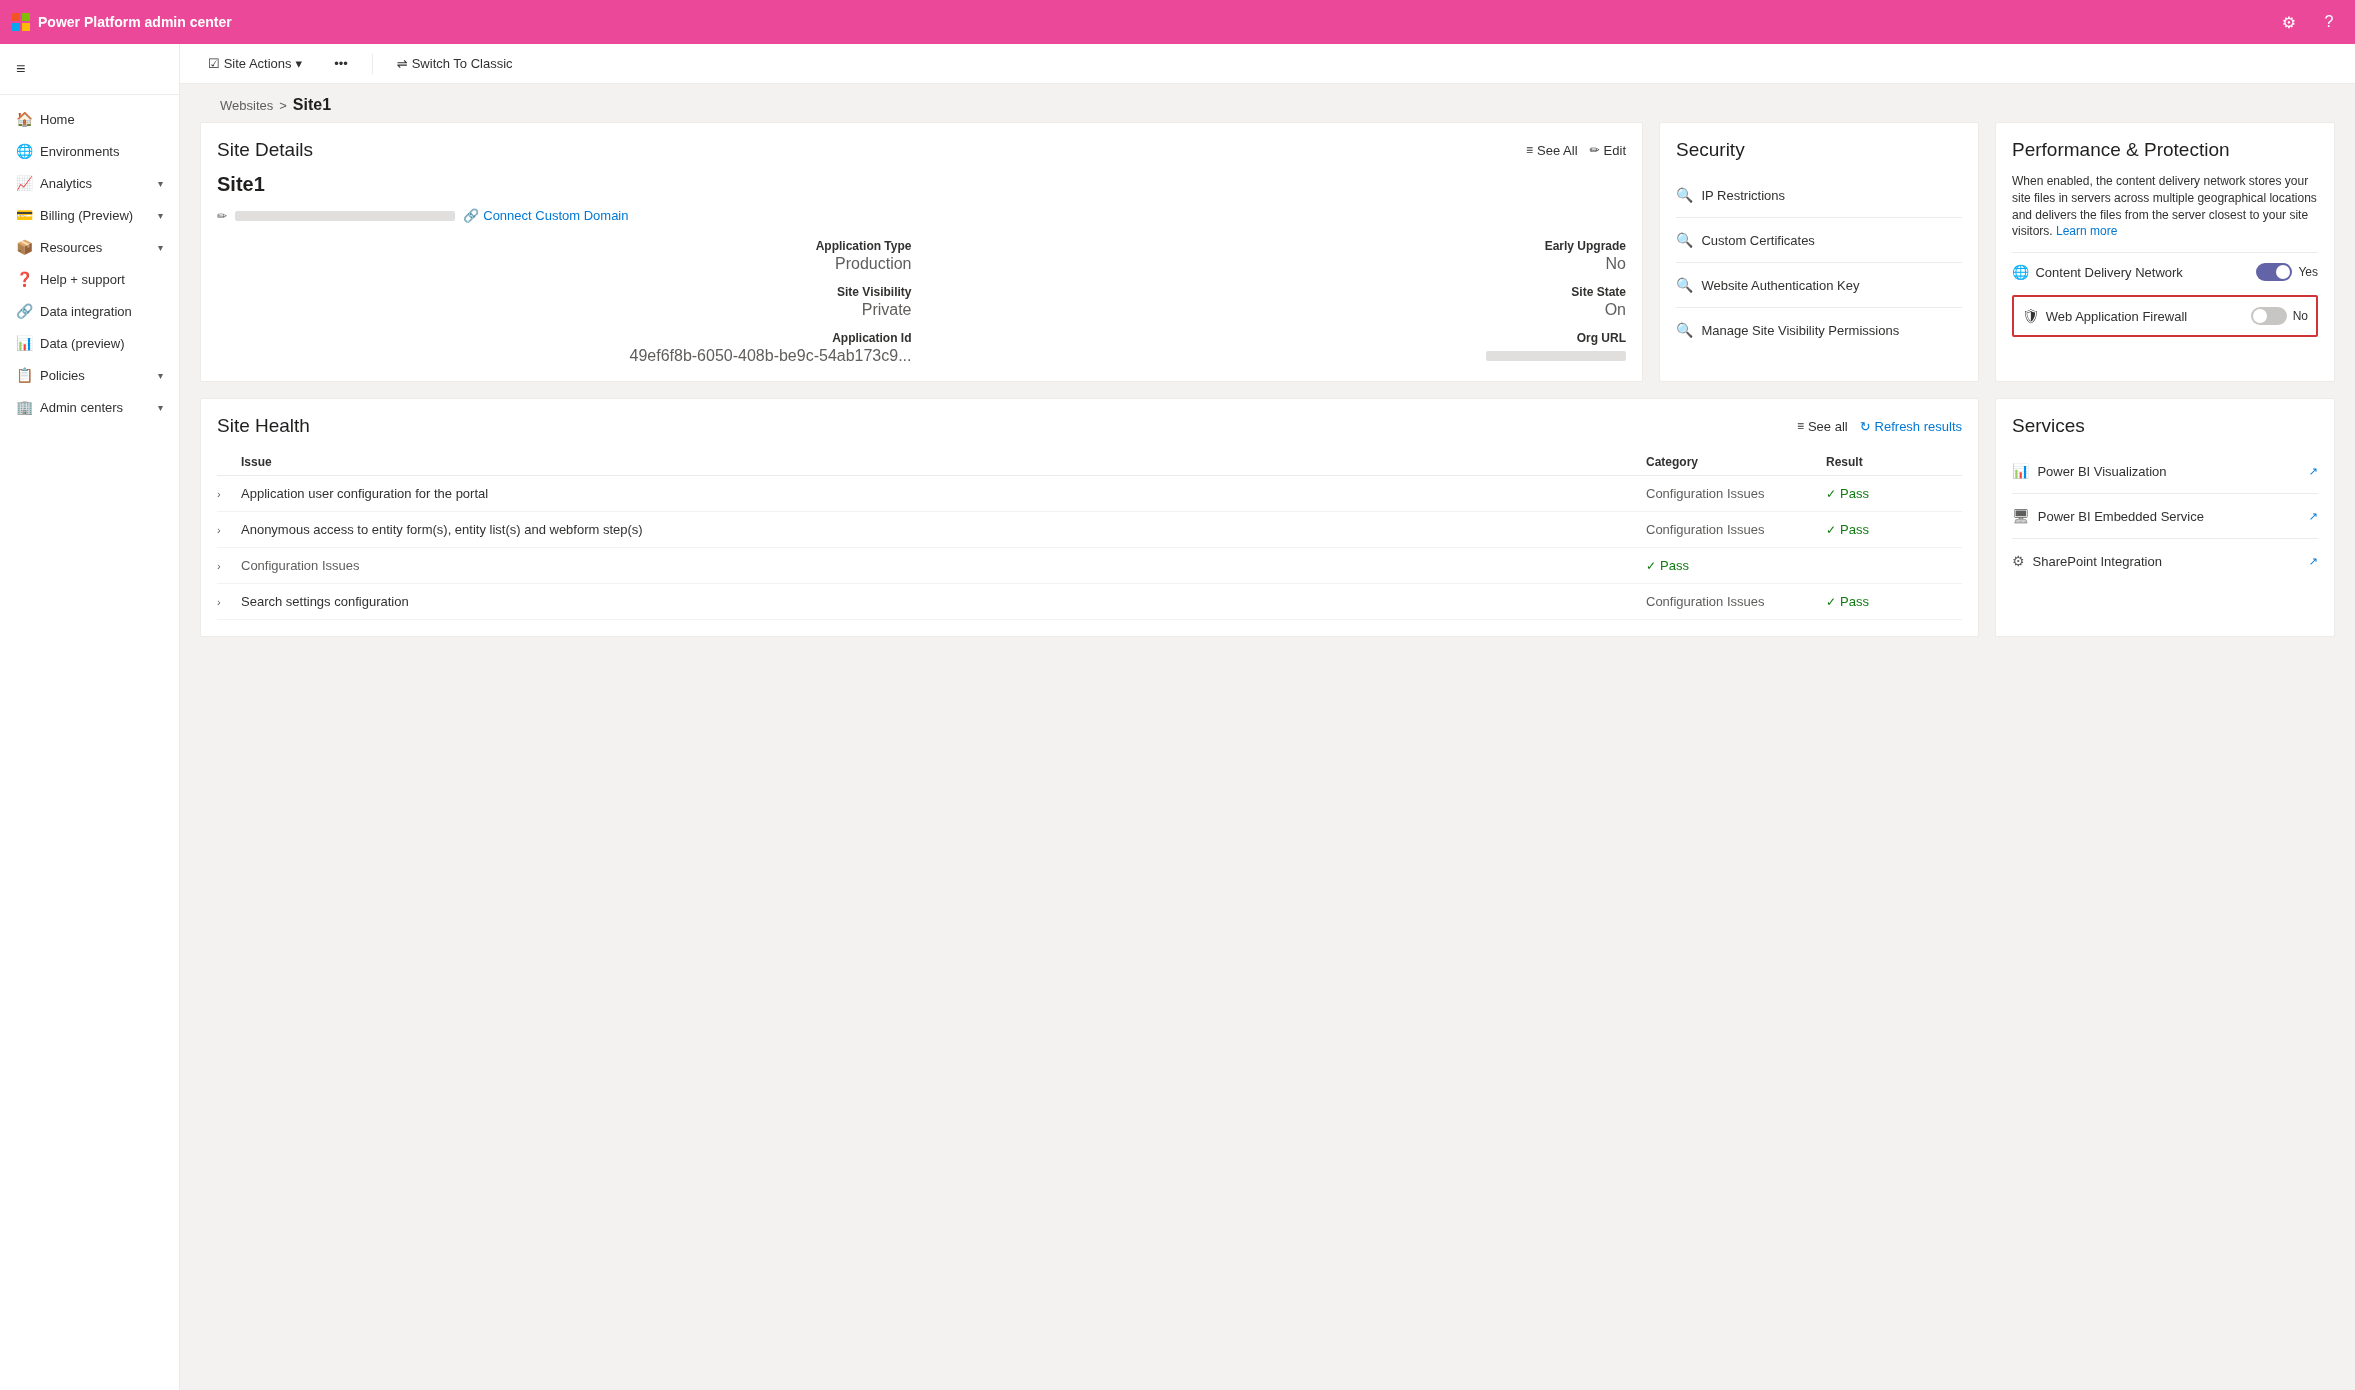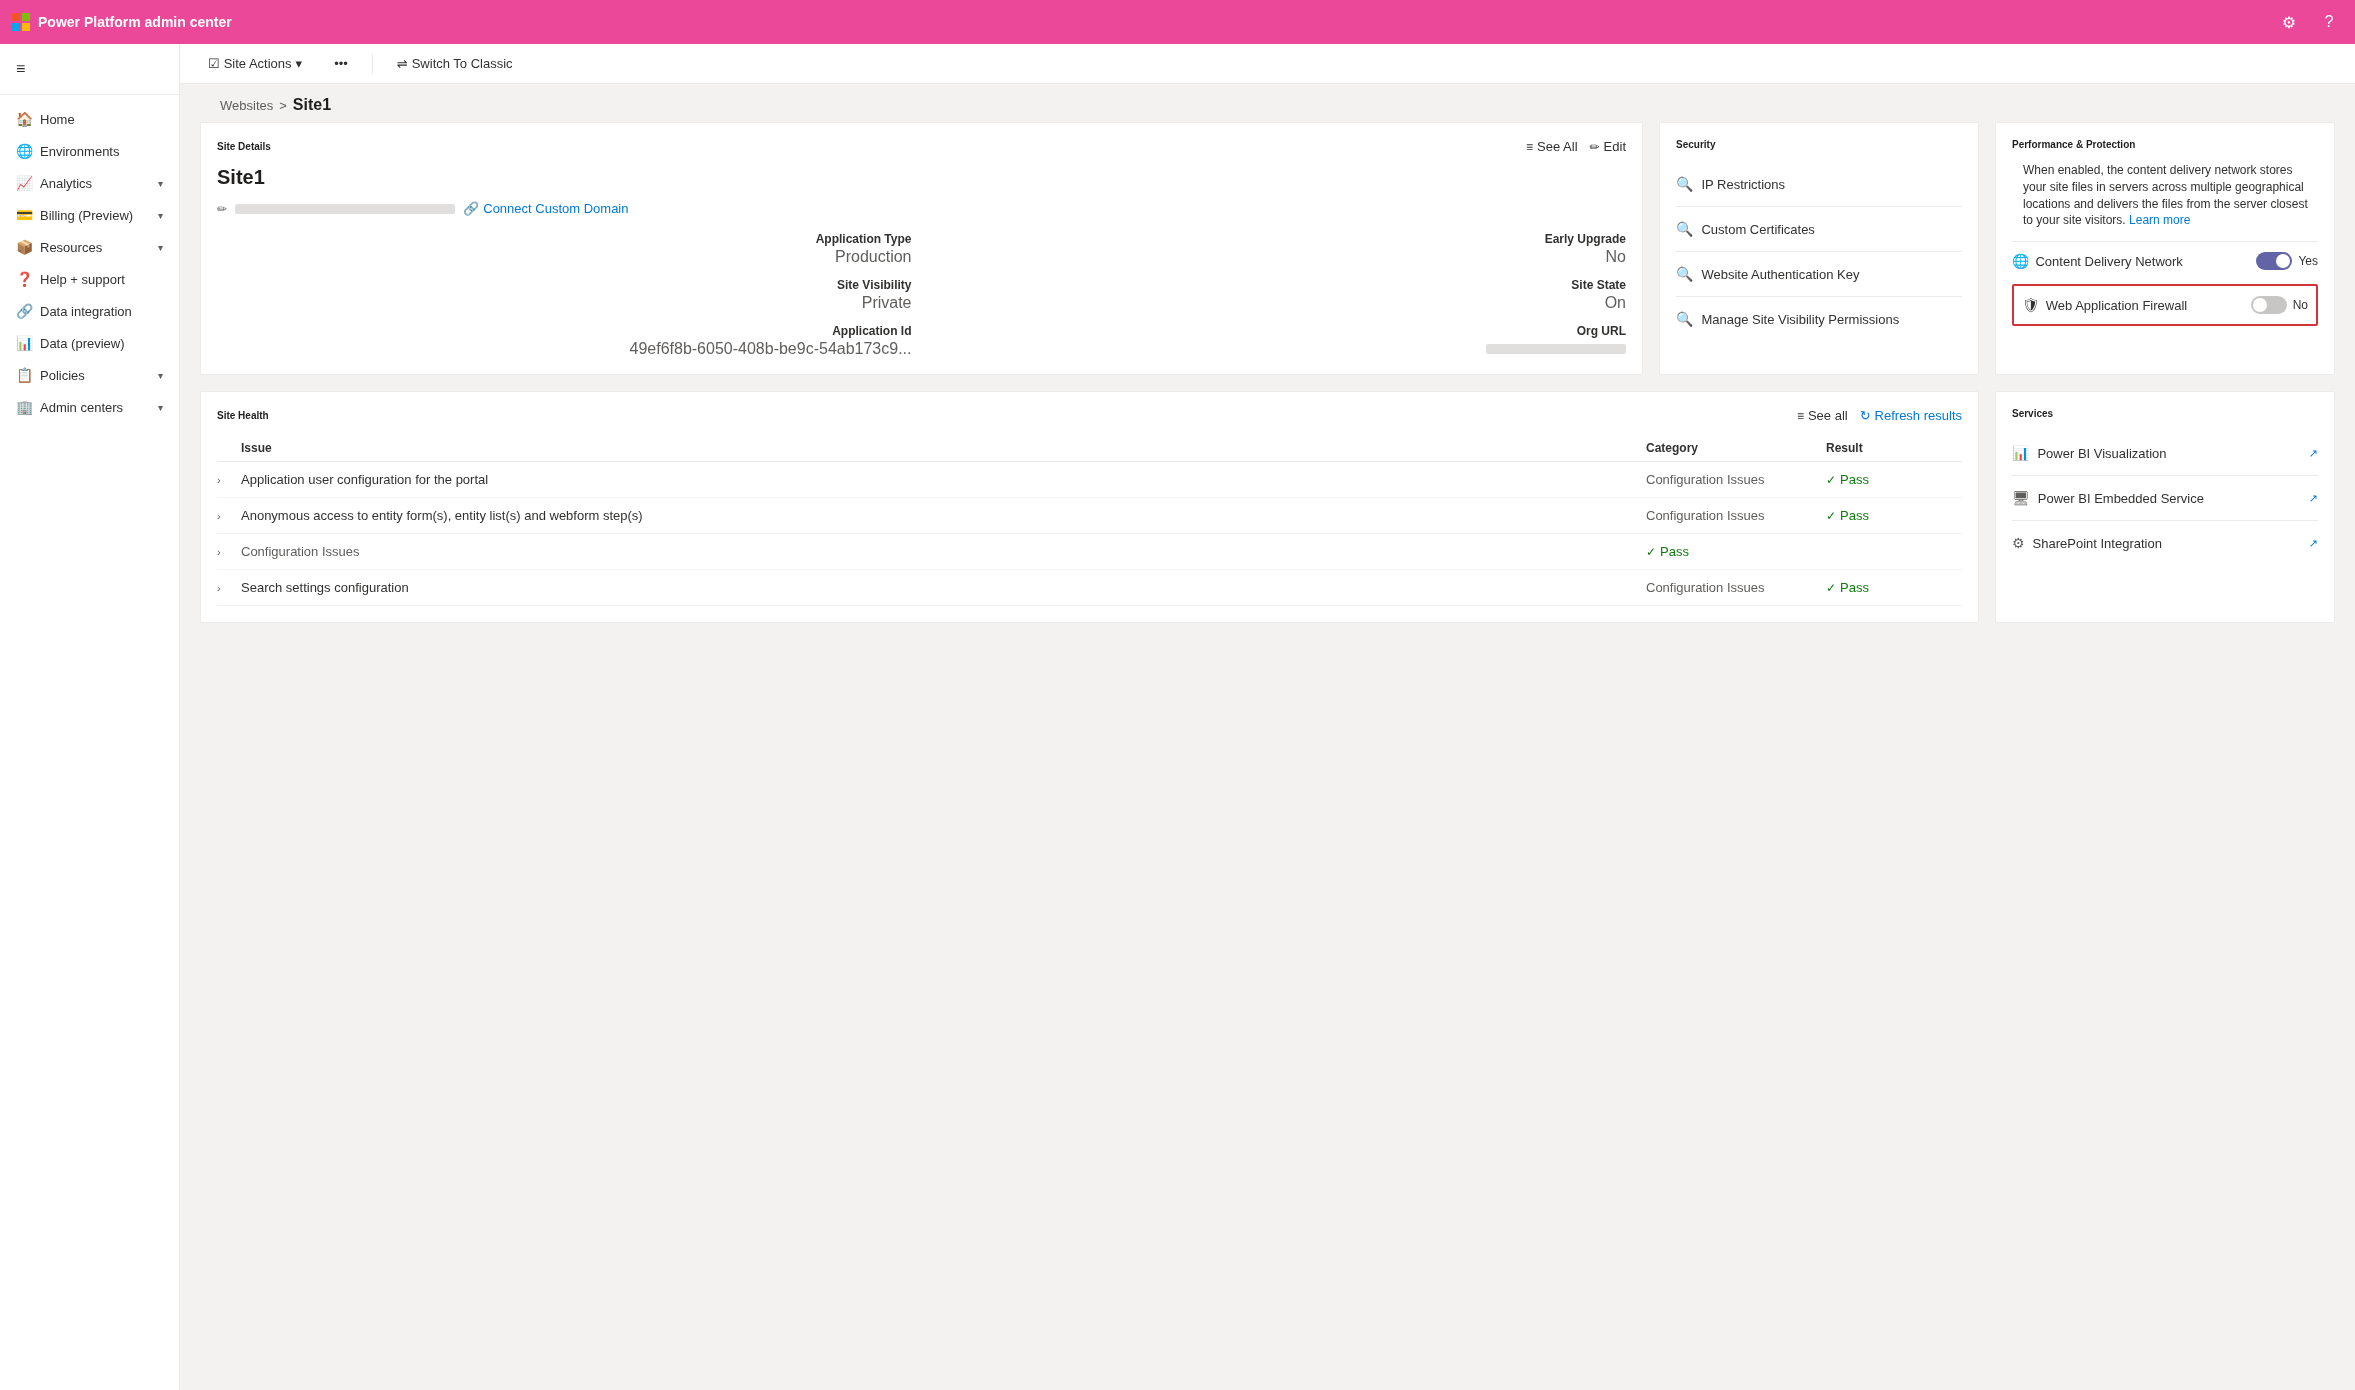--- a/index.html
+++ b/index.html
@@ -120,21 +120,21 @@
       border: 1px solid #edebe9;
       padding: 16px;
     }
 
     .card-header {
       display: flex;
       align-items: center;
       justify-content: space-between;
       margin-bottom: 12px;
     }
-    .card-title { font-size: 10px; font-weight: 700; color: #201f1e; }
+    .card-title { font-size: 19px; font-weight: 400; color: #201f1e; }
     .card-actions { display: flex; align-items: center; gap: 12px; }
     .card-action-link {
       display: flex;
       align-items: center;
       gap: 4px;
       color: #323130;
       cursor: pointer;
       font-size: 13px;
     }
 
@@ -157,21 +157,21 @@
       padding: 14px 0;
       border-bottom: 1px solid #edebe9;
       cursor: pointer;
       color: #323130;
       font-size: 13px;
     }
     .security-item:last-child { border-bottom: none; }
     .security-icon { font-size: 14px; color: #605e5c; }
 
     
-    .perf-desc { font-size: 12px; color: #323130; line-height: 1.4; margin-bottom: 12px; margin-left: 11px; }
+    .perf-desc { font-size: 12px; color: #323130; line-height: 1.4; margin-bottom: 12px; }
     .learn-more { color: #0078d4; cursor: pointer; }
     .toggle-row {
       display: flex;
       align-items: center;
       justify-content: space-between;
       padding: 10px 0;
       border-top: 1px solid #edebe9;
       font-size: 13px;
     }
     .toggle-label { display: flex; align-items: center; gap: 6px; color: #323130; }

